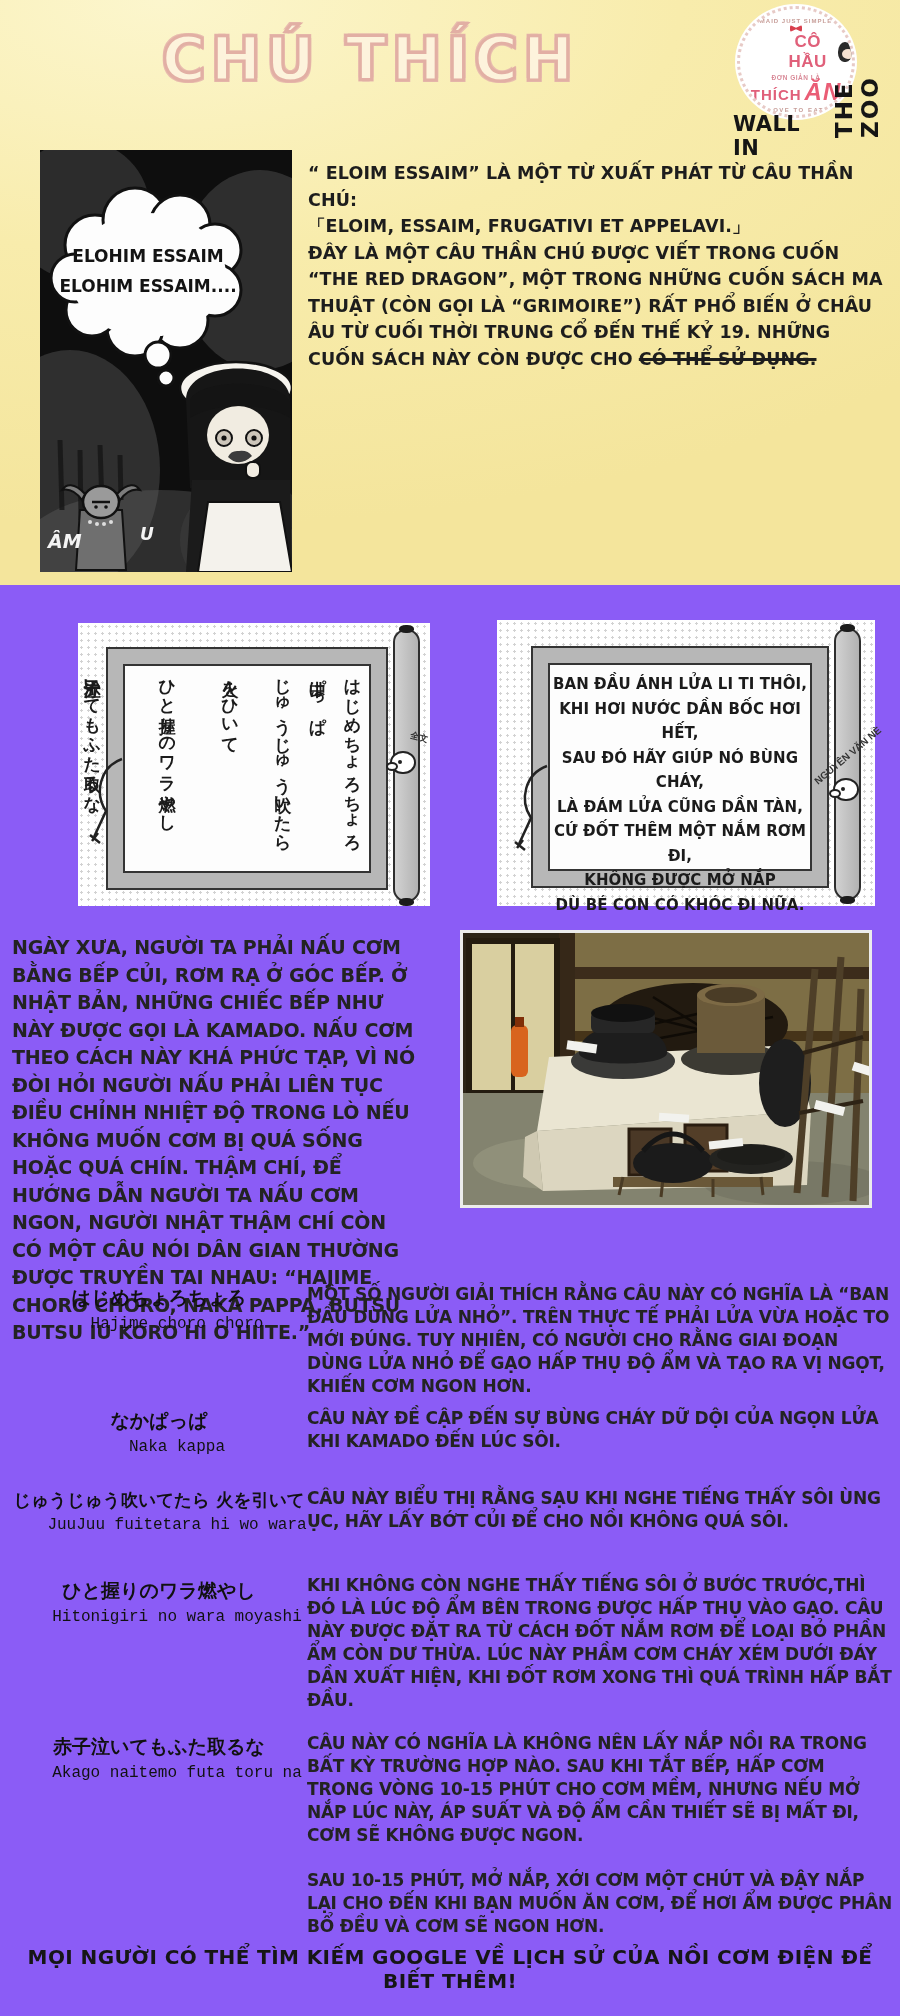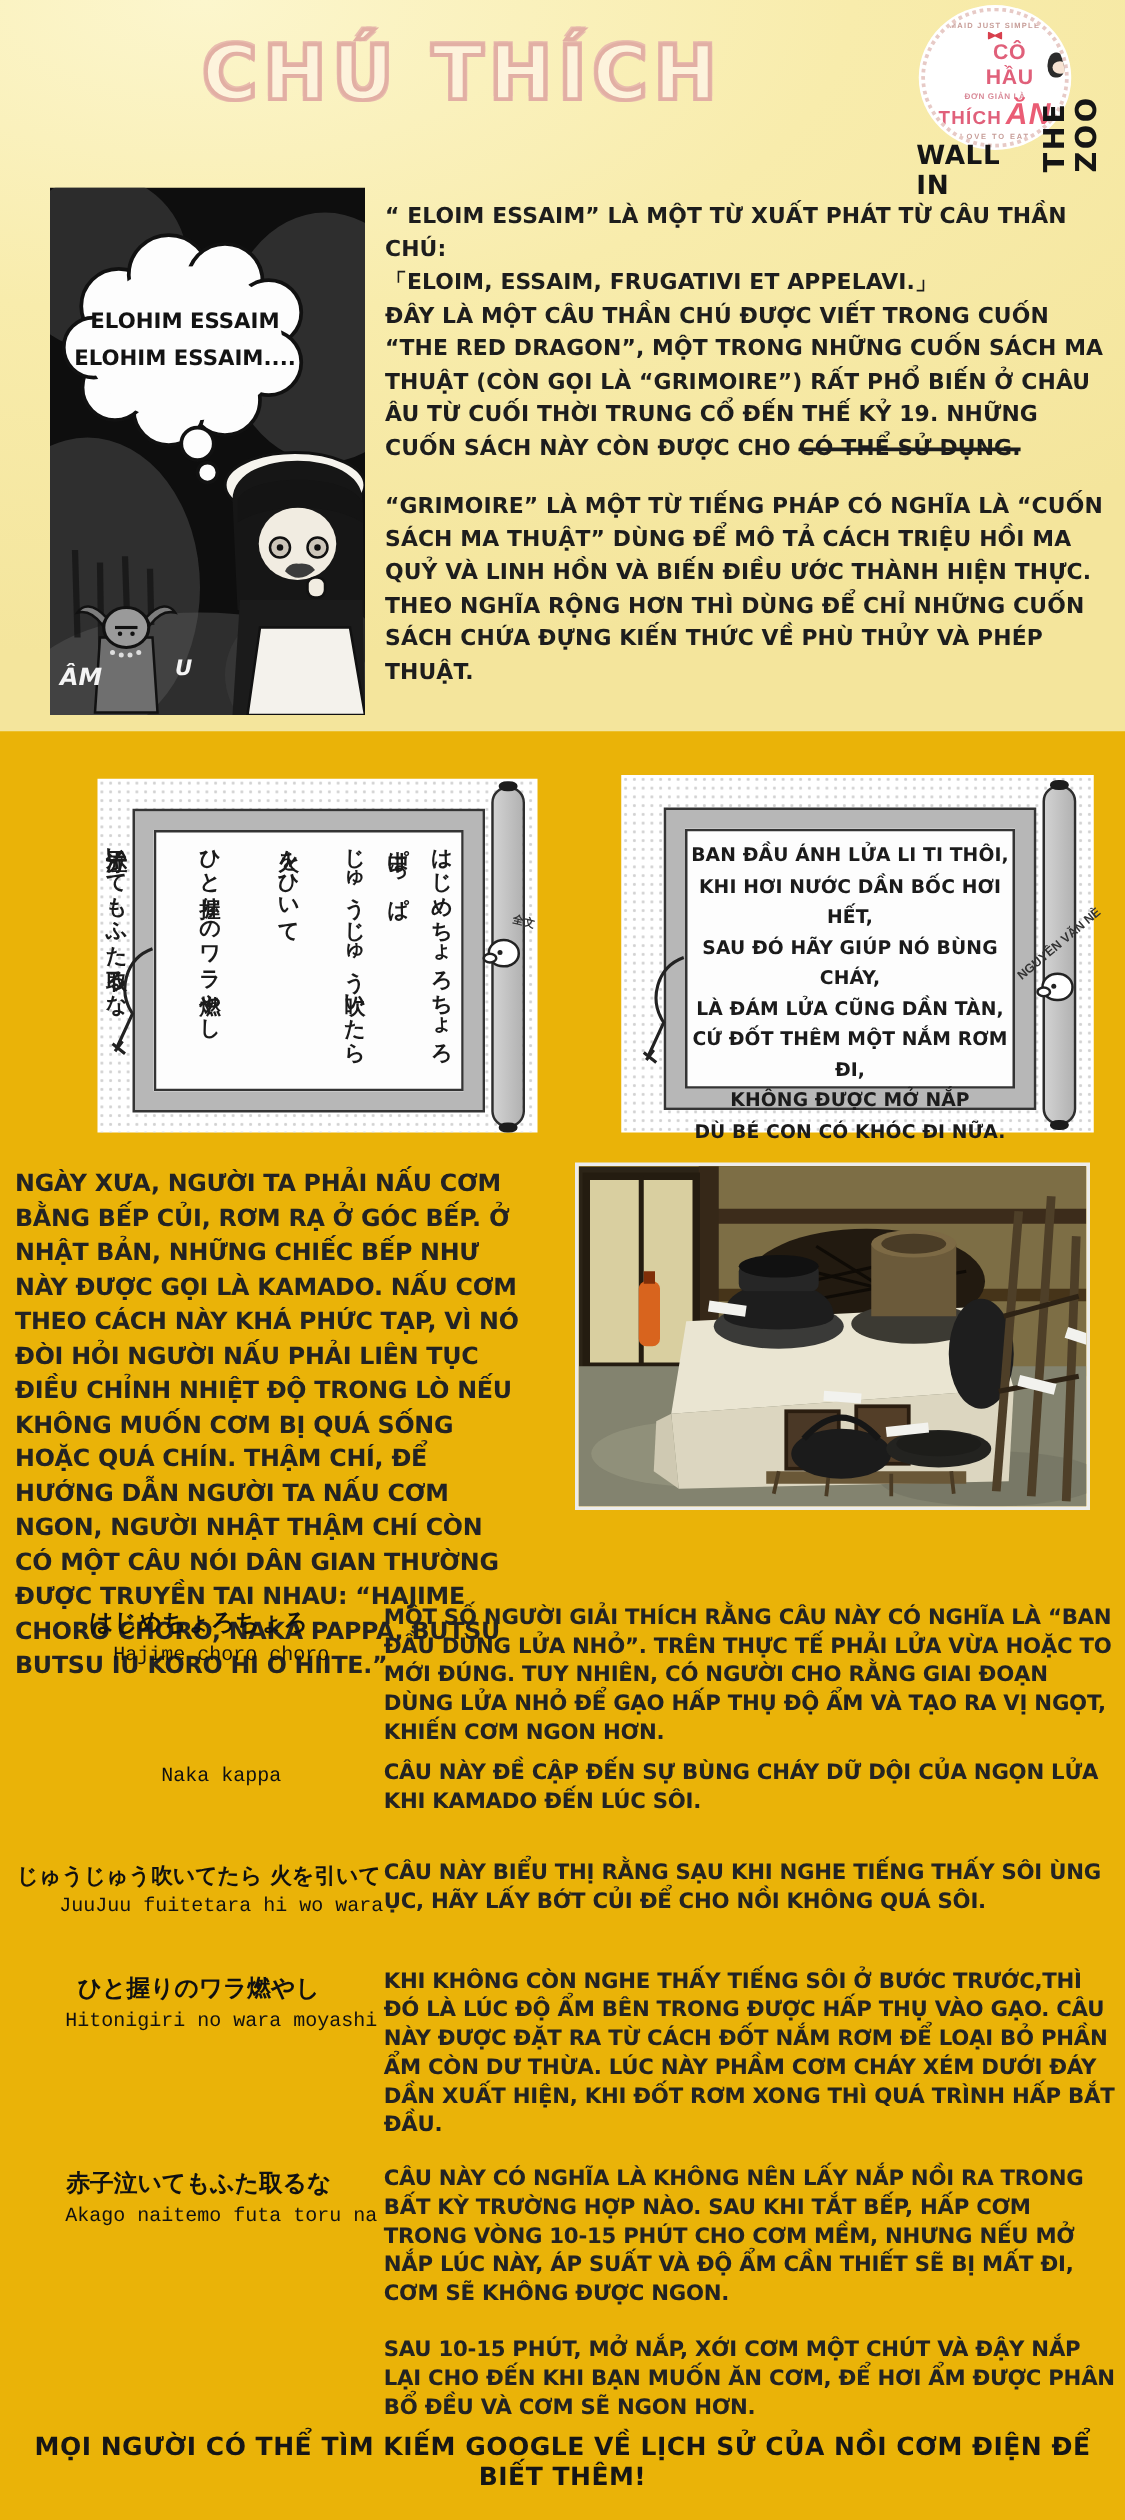--- a/index.html
+++ b/index.html
@@ -1,18 +1,18 @@
 <!DOCTYPE html>
 <html><head>
 <meta charset="utf-8">
 <style>
   * { margin:0; padding:0; box-sizing:border-box; }
   html,body { background:#dadada; }
   body { width:900px; font-family:"Liberation Sans",sans-serif; }
-  .page { position:relative; width:900px; height:2016px; background:#eab308; overflow:hidden; }
+  .page { position:relative; width:900px; height:2016px; background:#8b5cf6; overflow:hidden; }
 
   
   .yellow { position:absolute; top:0; left:0; width:900px; height:585px;
     background: radial-gradient(ellipse 120% 90% at 18% 0%, #fcf6cd 0%, #f8ecac 48%, #f4e59c 100%); }
   .title { position:absolute; top:24px; left:120px; width:500px; text-align:center;
     font-family:"DejaVu Sans",sans-serif; font-size:60px; font-weight:800; letter-spacing:5px;
     color:#fdf3dc; -webkit-text-stroke:3px #e2af a4; -webkit-text-stroke:3px #e2afa4;
     text-shadow:2px 2px 0 #e8bcae, -2px 2px 0 #e8bcae, 2px -2px 0 #e8bcae, -2px -2px 0 #e8bcae; }
 
   
@@ -189,21 +189,20 @@
         <text x="8" y="398" font-size="19" font-weight="bold" font-style="italic" fill="#f4f4f4">ÂM</text>
         <text x="100" y="390" font-size="17" font-weight="bold" font-style="italic" fill="#f4f4f4">U</text>
       </svg>
     </div>
 
     <div class="ypara" style="top:160px;">
       <div>“ ELOIM ESSAIM” LÀ MỘT TỪ XUẤT PHÁT TỪ CÂU THẦN CHÚ:</div>
       <div>「ELOIM, ESSAIM, FRUGATIVI ET APPELAVI.」</div>
       <div><span>ĐÂY LÀ MỘT CÂU THẦN CHÚ ĐƯỢC VIẾT TRONG CUỐN “THE RED DRAGON”, MỘT TRONG NHỮNG CUỐN SÁCH MA THUẬT (CÒN GỌI LÀ “GRIMOIRE”) RẤT PHỔ BIẾN Ở CHÂU ÂU TỪ CUỐI THỜI TRUNG CỔ ĐẾN THẾ KỶ 19. NHỮNG CUỐN SÁCH NÀY CÒN ĐƯỢC CHO </span><span class="strike">CÓ THỂ SỬ DỤNG.</span></div>
     </div>
-    <div class="ypara" style="top:392px;">“GRIMOIRE” LÀ MỘT TỪ TIẾNG PHÁP CÓ NGHĨA LÀ “CUỐN SÁCH MA THUẬT” DÙNG ĐỂ MÔ TẢ CÁCH TRIỆU HỒI MA QUỶ VÀ LINH HỒN VÀ BIẾN ĐIỀU ƯỚC THÀNH HIỆN THỰC. THEO NGHĨA RỘNG HƠN THÌ DÙNG ĐỂ CHỈ NHỮNG CUỐN SÁCH CHỨA ĐỰNG KIẾN THỨC VỀ PHÙ THỦY VÀ PHÉP THUẬT.</div>
   </div>
 
   <div class="scroll" style="left:78px; top:623px; width:352px; height:283px;">
     <div class="scroll-frame" style="left:30px; top:26px; right:44px; bottom:18px;"></div>
     <div class="rod" style="right:10px; top:6px; bottom:4px;"></div>
     <svg style="position:absolute; left:6px; top:130px;" width="42" height="100">
       <path d="M38,6 C16,14 10,40 22,58 L10,84" fill="none" stroke="#222" stroke-width="2.5"></path>
       <path d="M6,82 L16,90 M8,88 L14,80" stroke="#222" stroke-width="2.5"></path>
     </svg>
     <div class="vtext" style="right:60px; top:44px; height:200px;">
@@ -322,20 +321,21 @@
   <div>
     <div class="g-left" style="top:1285px;">
       <div class="g-jp">はじめちょろちょろ</div>
       <div class="g-romaji">Hajime choro choro</div>
     </div>
     <div class="g-right gray-para" style="top:1283px;">MỘT SỐ NGƯỜI GIẢI THÍCH RẰNG CÂU NÀY CÓ NGHĨA LÀ “BAN ĐẦU DÙNG LỬA NHỎ”. TRÊN THỰC TẾ PHẢI LỬA VỪA HOẶC TO MỚI ĐÚNG. TUY NHIÊN, CÓ NGƯỜI CHO RẰNG GIAI ĐOẠN DÙNG LỬA NHỎ ĐỂ GẠO HẤP THỤ ĐỘ ẨM VÀ TẠO RA VỊ NGỌT, KHIẾN CƠM NGON HƠN.</div>
   </div>
 
   <div>
     <div class="g-left" style="top:1408px;">
+      <div class="g-jp">なかぱっぱ</div>
       <div class="g-romaji">Naka kappa</div>
     </div>
     <div class="g-right gray-para" style="top:1407px;">CÂU NÀY ĐỀ CẬP ĐẾN SỰ BÙNG CHÁY DỮ DỘI CỦA NGỌN LỬA KHI KAMADO ĐẾN LÚC SÔI.</div>
   </div>
 
   <div>
     <div class="g-left" style="top:1488px;">
       <div class="g-jp" style="font-size:17.5px;">じゅうじゅう吹いてたら 火を引いて</div>
       <div class="g-romaji">JuuJuu fuitetara hi wo wara</div>
     </div>

